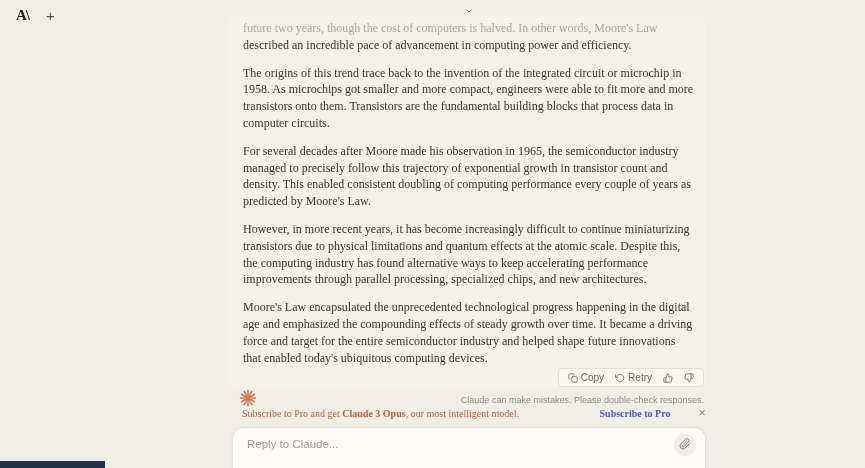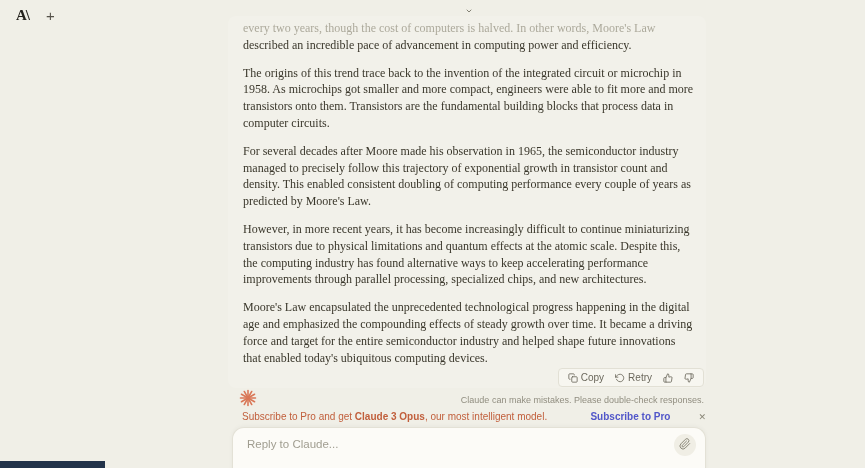--- a/index.html
+++ b/index.html
@@ -39,21 +39,21 @@
     position:absolute; top:368px; right:2px; height:19px;
     display:flex; align-items:center; gap:11px; padding:0 9px;
     background:#F7F6F0; border:1px solid #E2E0D5; border-radius:4px;
     color:#6B685C; font-size:10px;
   }
   .action-item { display:flex; align-items:center; gap:3px; cursor:pointer; }
   .action-item svg { display:block; }
   
   .starburst { position:absolute; left:11px; top:389px; width:18px; height:18px; }
   .disclaimer { position:absolute; top:395px; right:2px; font-size:9px; color:#918E80; }
-  .banner { position:absolute; top:408px; left:14px; right:0; height:14px; display:flex; align-items:flex-end; font-size:10px; }
+  .banner { position:absolute; top:408px; left:14px; right:0; height:14px; display:flex; align-items:flex-start; font-size:10px;font-family:Liberation Serif, serif; }
   .banner-left { color:#C15F3C; cursor:pointer; }
   .banner-left b { font-weight:700; }
   .banner-spacer { flex:1; }
   .banner-cta { color:#5156C9; font-weight:700; margin-right:28px; cursor:pointer; }
   .banner-close { color:#8A8778; font-size:9px; cursor:pointer; }
   
   .composer {
     position:absolute; left:4px; top:427px; width:474px; height:60px;
     background:#FCFBF7; border:1px solid #E3E1D6; border-bottom:none;
     border-radius:12px 12px 0 0;
@@ -86,21 +86,21 @@
 
   <div class="msg-card"></div>
 
   <div class="chat-title">
     <span class="chev"><svg width="8" height="8" viewBox="0 0 24 24" fill="none" stroke="currentColor" stroke-width="2.5" stroke-linecap="round" stroke-linejoin="round">
           <path d="M6 9l6 6 6-6"></path>
         </svg></span>
   </div>
 
   <div class="msg-body">
-    <span class="line-faded">every two years, though the cost of computers is halved. In other words, Moore's Law</span>
+    <span class="line-faded">future two years, though the cost of computers is halved. In other words, Moore's Law</span>
     <span class="line-rest">described an incredible pace of advancement in computing power and efficiency.</span>
     <p>The origins of this trend trace back to the invention of the integrated circuit or microchip in 1958. As microchips got smaller and more compact, engineers were able to fit more and more transistors onto them. Transistors are the fundamental building blocks that process data in computer circuits.</p>
     <p>For several decades after Moore made his observation in 1965, the semiconductor industry managed to precisely follow this trajectory of exponential growth in transistor count and density. This enabled consistent doubling of computing performance every couple of years as predicted by Moore's Law.</p>
     <p>However, in more recent years, it has become increasingly difficult to continue miniaturizing transistors due to physical limitations and quantum effects at the atomic scale. Despite this, the computing industry has found alternative ways to keep accelerating performance improvements through parallel processing, specialized chips, and new architectures.</p>
     <p>Moore's Law encapsulated the unprecedented technological progress happening in the digital age and emphasized the compounding effects of steady growth over time. It became a driving force and target for the entire semiconductor industry and helped shape future innovations that enabled today's ubiquitous computing devices.</p>
   </div>
 
   <div class="action-pill">
     <span class="action-item">
       <span>

